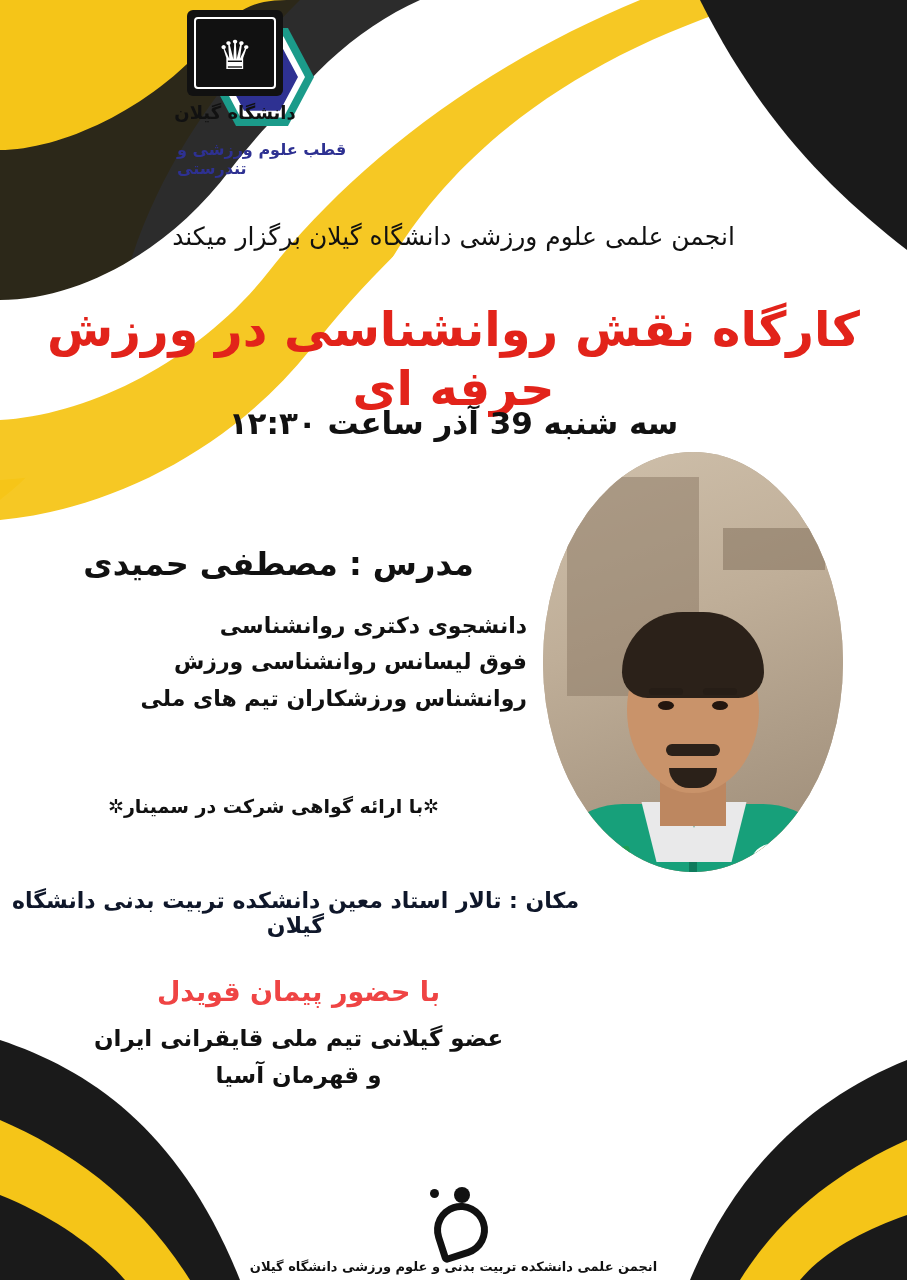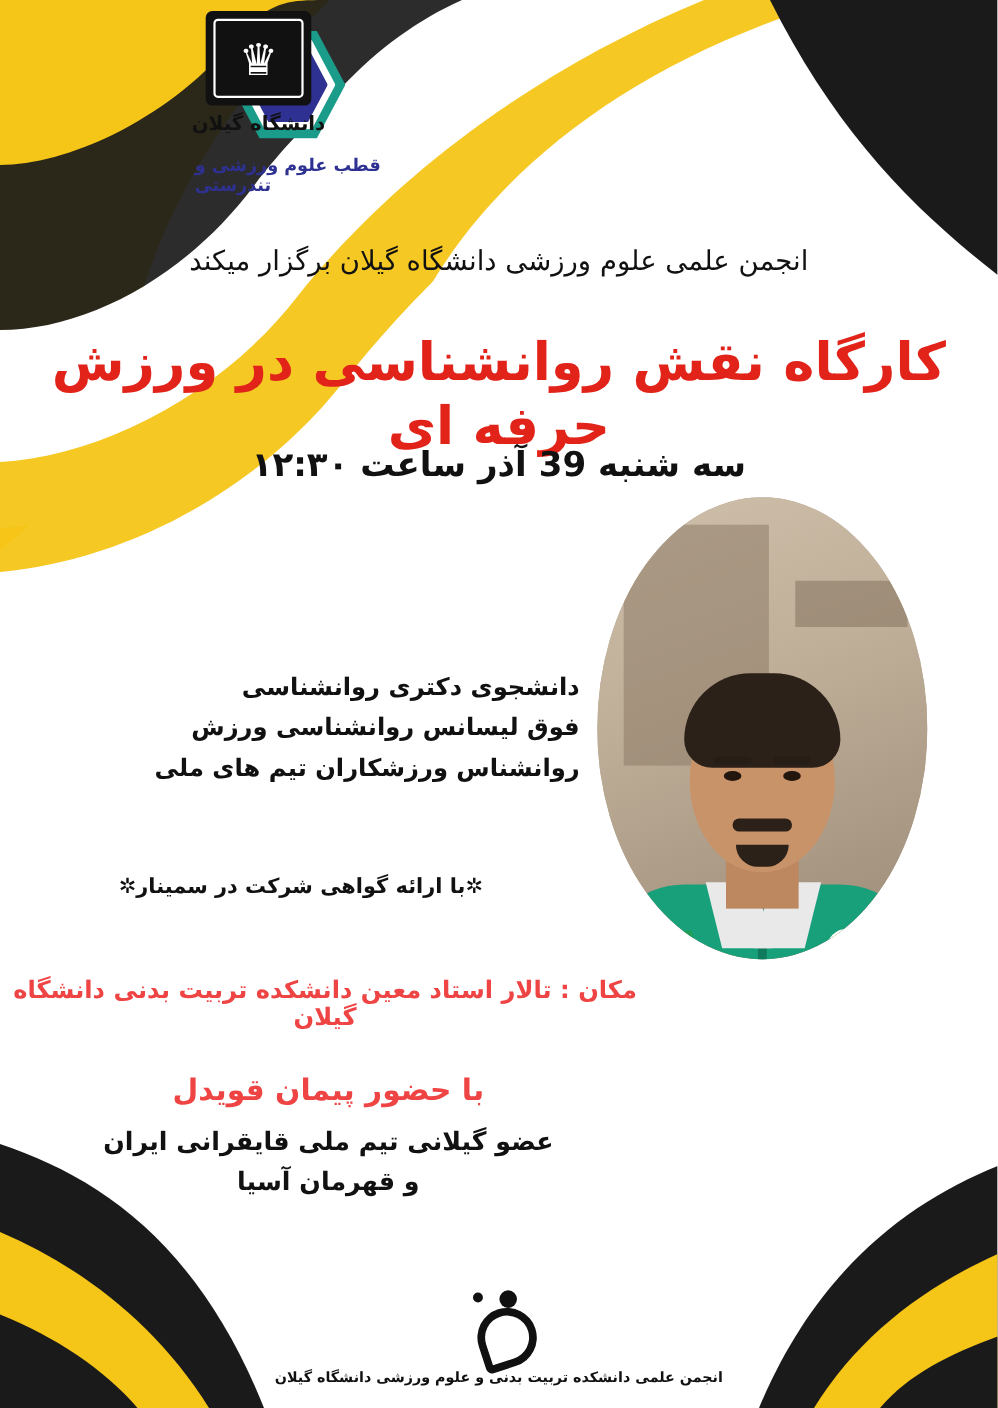--- a/index.html
+++ b/index.html
@@ -403,21 +403,21 @@
     z-index: 6;
   }
   .venue {
     position: absolute;
     top: 888px;
     right: 326px;
     left: 10px;
     text-align: center;
     font-size: 22px;
     font-weight: bold;
-    color: #ef4444;
+    color: #0f172a;
     direction: rtl;
     z-index: 6;
   }
   .guest-title {
     position: absolute;
     top: 976px;
     right: 330px;
     left: 20px;
     text-align: center;
     font-size: 27px;
@@ -438,21 +438,21 @@
   .guest-creds div {
     font-size: 23px;
     font-weight: bold;
     color: #111111;
     line-height: 1.6;
   }
 
   
   .footer {
     position: absolute;
-    bottom: 20px;
+    bottom: 6px;
     left: 0;
     right: 0;
     text-align: center;
     z-index: 6;
   }
   .footer-mark {
     width: 80px;
     height: 74px;
     margin: 0 auto 4px;
     position: relative;
@@ -564,20 +564,21 @@
     <div class="ph-head"></div>
     <div class="ph-hair"></div>
     <div class="ph-brow-l"></div>
     <div class="ph-brow-r"></div>
     <div class="ph-eye-l"></div>
     <div class="ph-eye-r"></div>
     <div class="ph-mus"></div>
     <div class="ph-beard"></div>
   </div>
 
+  <div class="speaker-name">مدرس : مصطفی حمیدی</div>
 
   <div class="speaker-creds">
     <div>دانشجوی دکتری روانشناسی</div>
     <div>فوق لیسانس روانشناسی ورزش</div>
     <div>روانشناس ورزشکاران تیم های ملی</div>
   </div>
 
   <div class="certificate">✲با ارائه گواهی شرکت در سمینار✲</div>
 
   <div class="venue">مکان : تالار استاد معین دانشکده تربیت بدنی دانشگاه گیلان</div>

